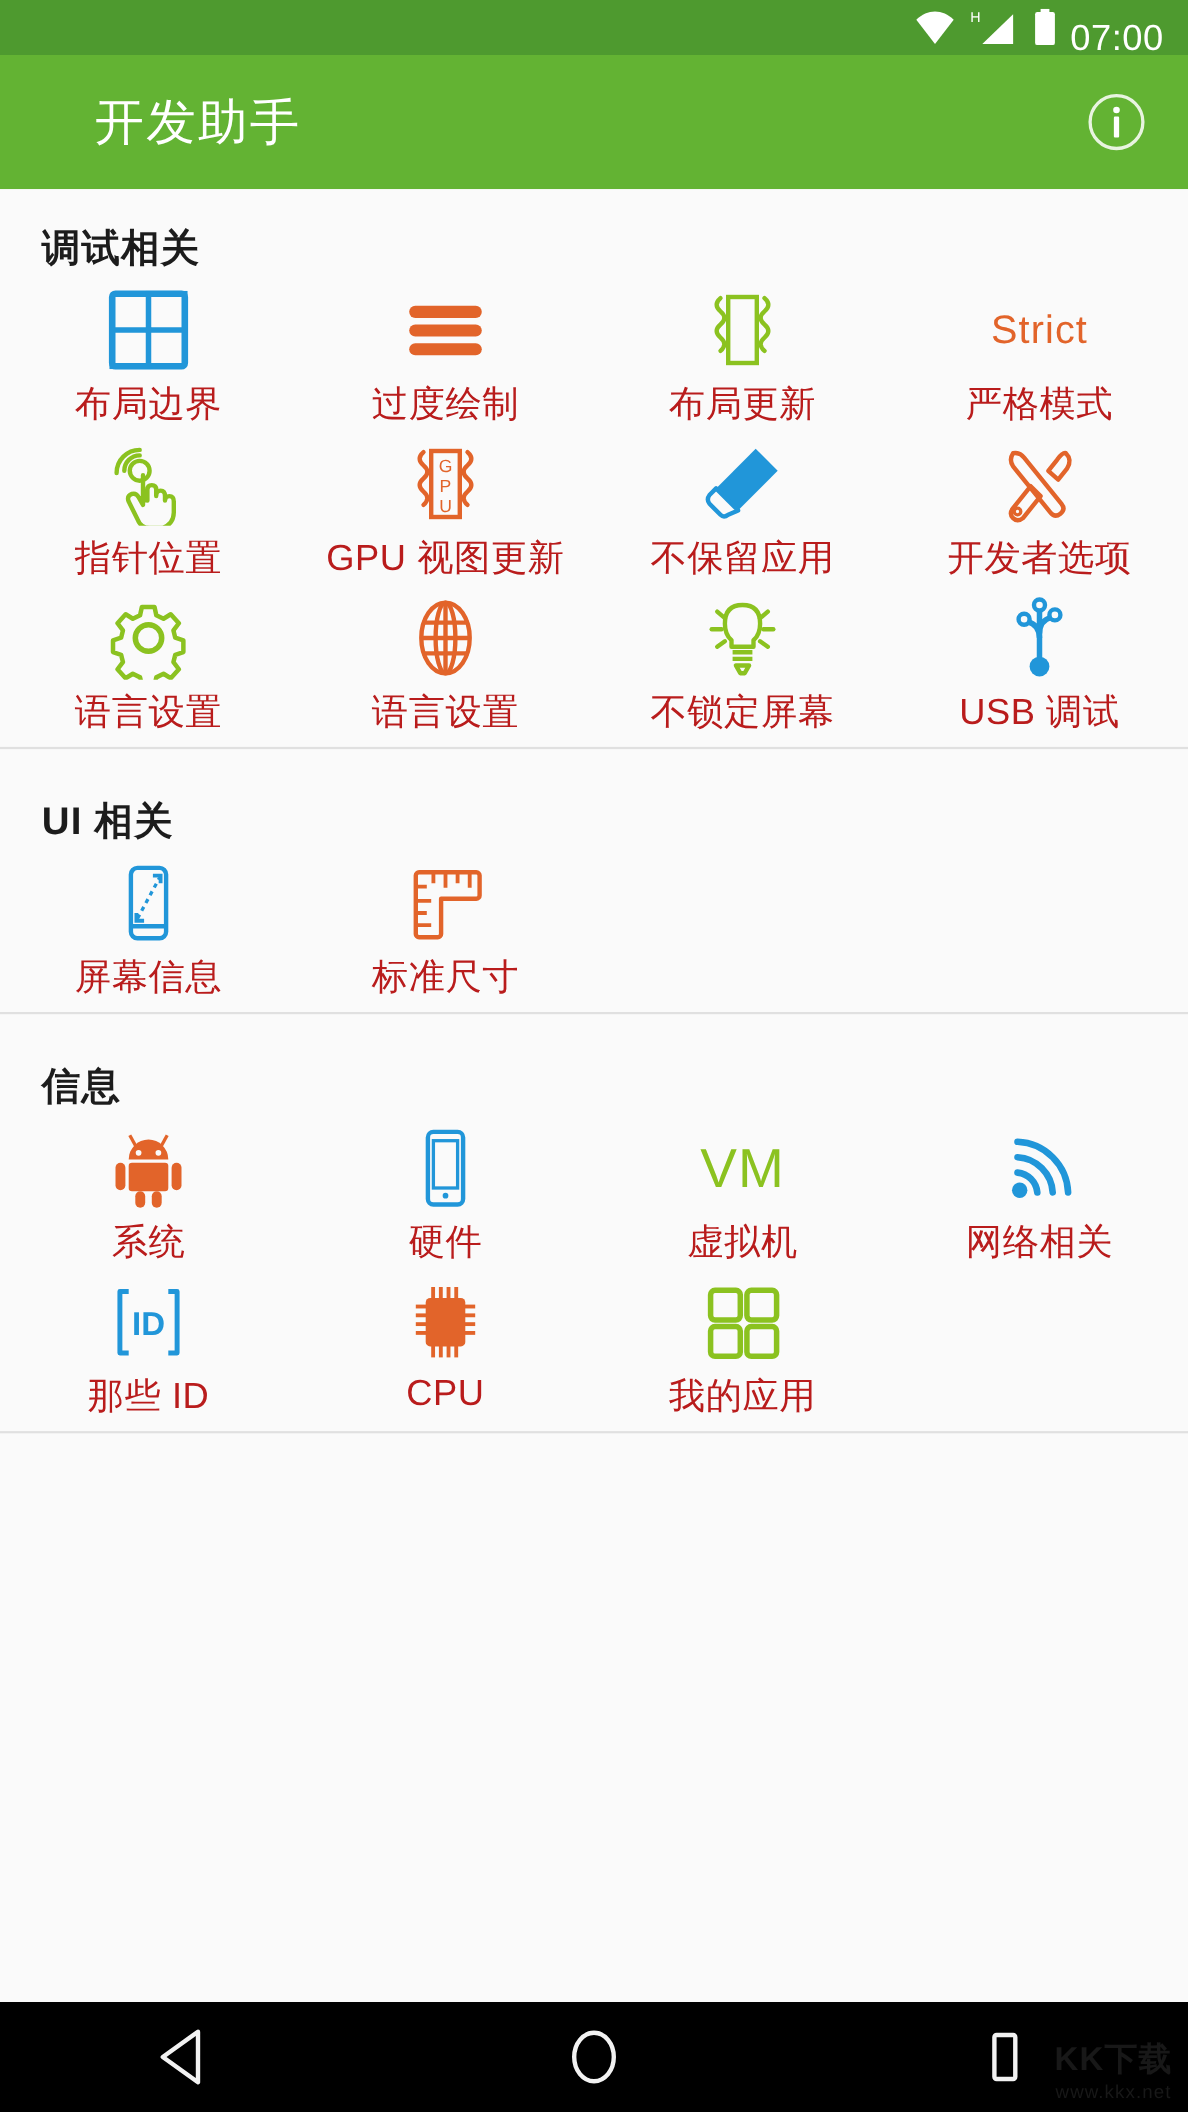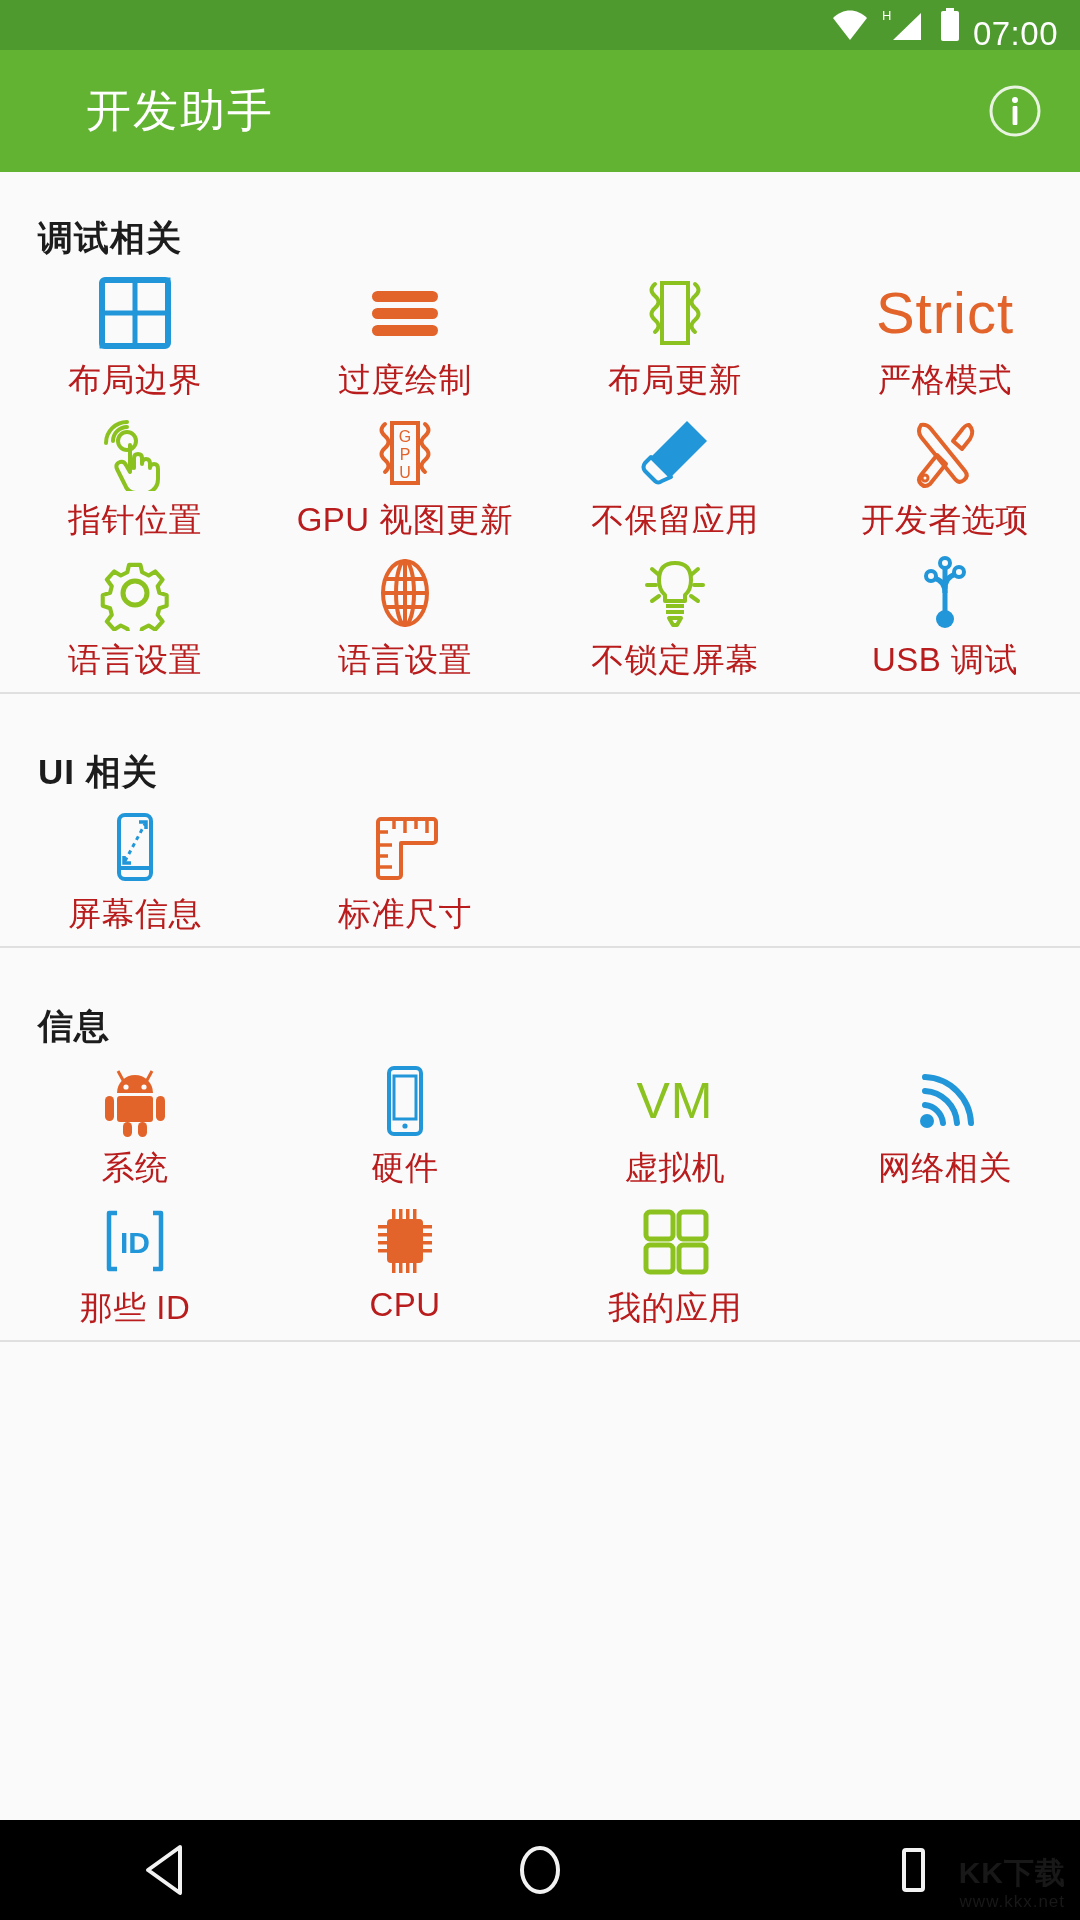--- a/index.html
+++ b/index.html
@@ -41,21 +41,21 @@
     cursor:pointer;
   }
 
   
   .content{
     width:100%;
     height:1648px;
     background:#fafafa;
     overflow:hidden;
   }
-  .section{ padding:13px 0 12px 0; }
+  .section{ padding:0 0 12px 0; }
   .section-title{
     font-size:35px; font-weight:bold; color:#1c1c1c;
     padding:30px 0 4px 38px;
     letter-spacing:1px;
   }
   .divider{
     height:2px; background:#e0e0e0; width:100%;
     margin:6px 0 0 0;
   }
   .grid{
@@ -72,21 +72,21 @@
   }
   .cell .ic{
     height:78px; width:100%;
     display:flex; align-items:center; justify-content:center;
   }
   .cell .lbl{
     font-size:33px; color:#b91c1c; letter-spacing:0.5px;
     margin-top:6px; white-space:nowrap;
   }
   .txt-icon{
-    font-size:58px; font-weight:400; letter-spacing:1px;
+    font-size:36px; font-weight:400; letter-spacing:1px;
     line-height:1;
   }
   .txt-icon.big{ font-size:50px; }
 
   
   .navbar{
     position:absolute; left:0; bottom:0;
     width:1080px; height:100px;
     background:#000000;
     display:flex; align-items:center; justify-content:space-around;gap:40px;

